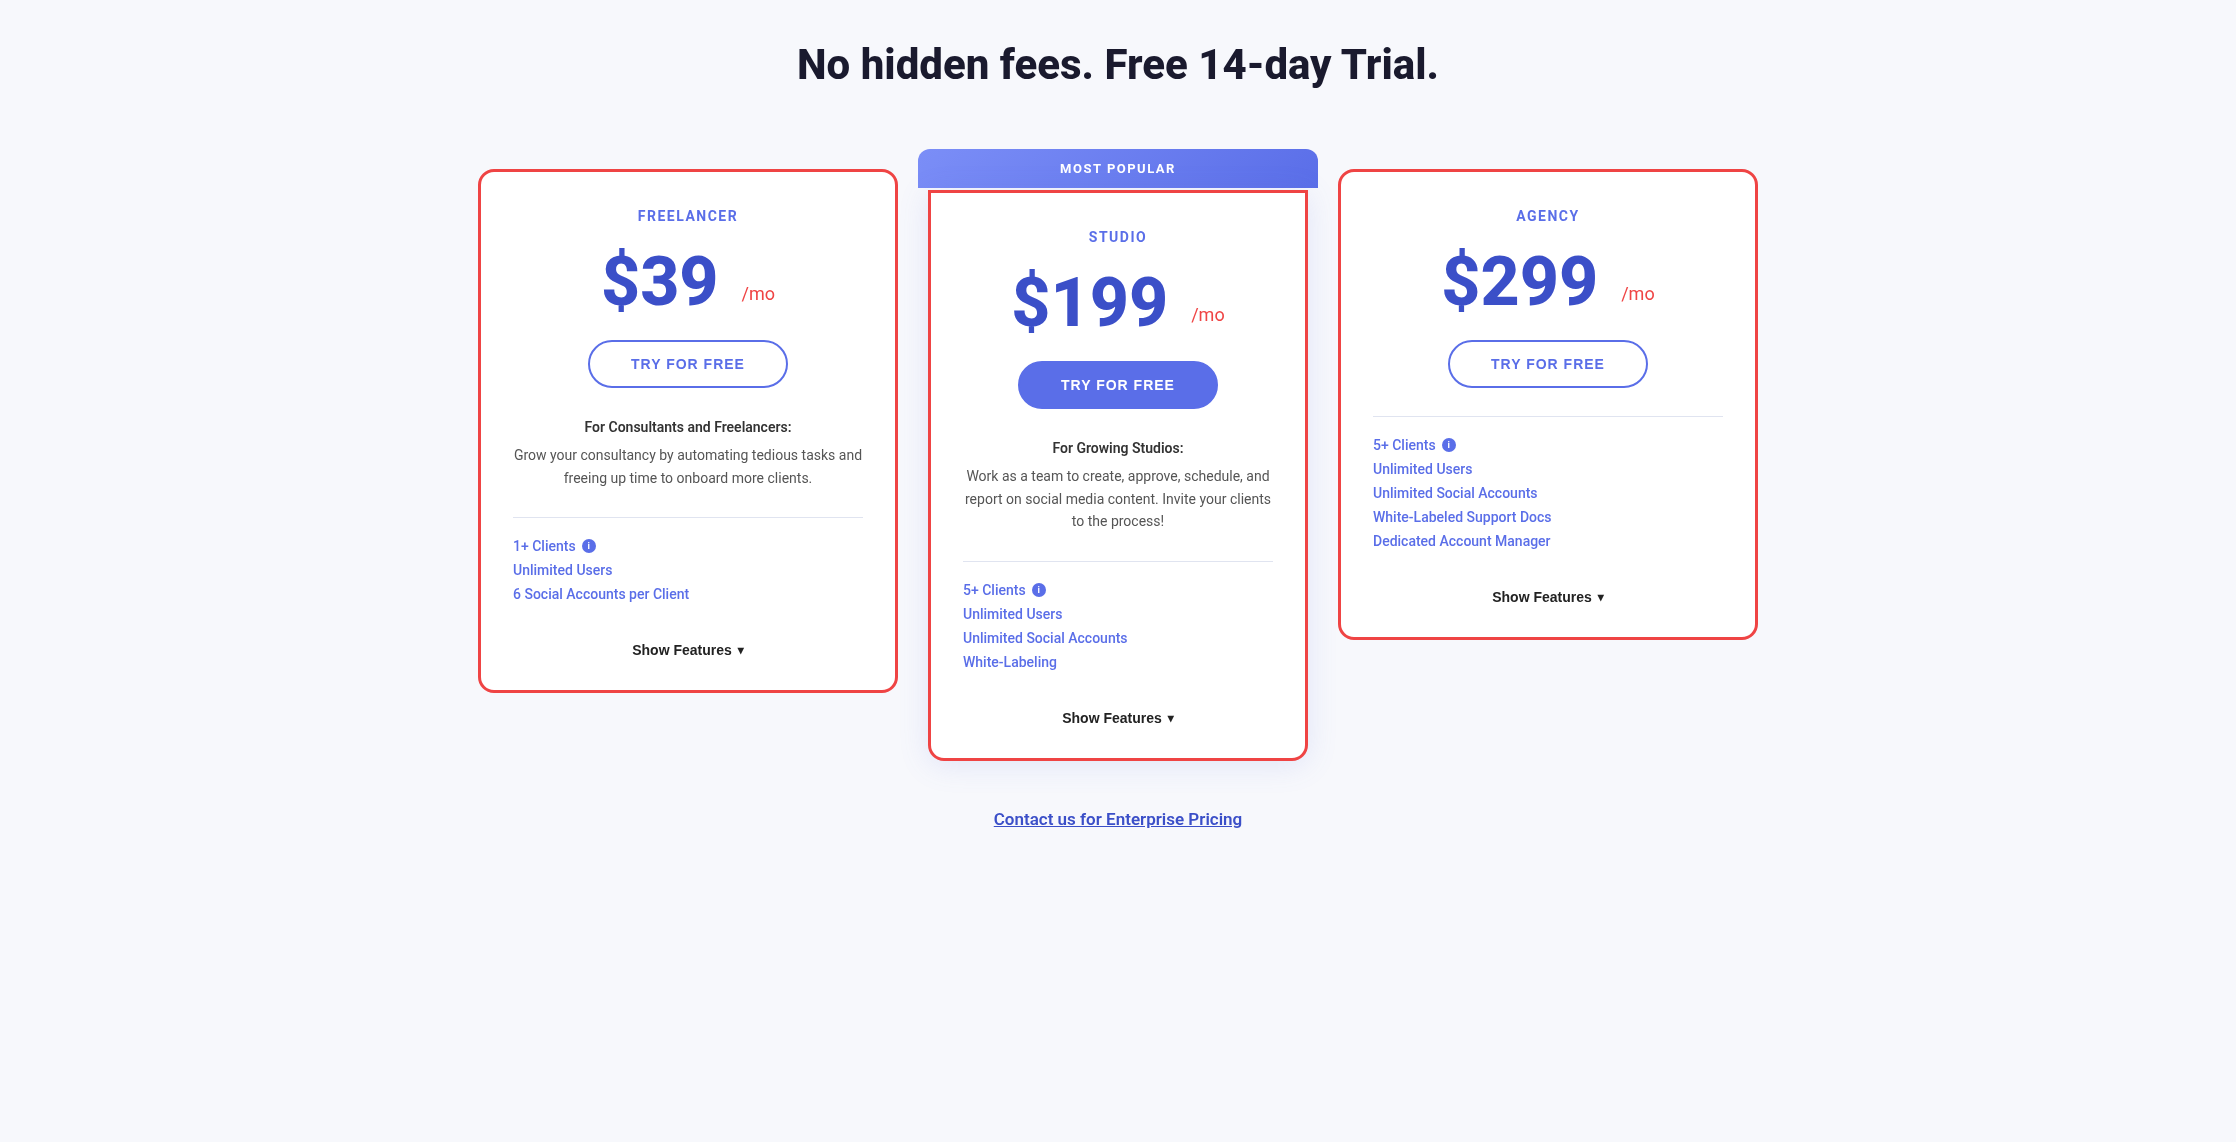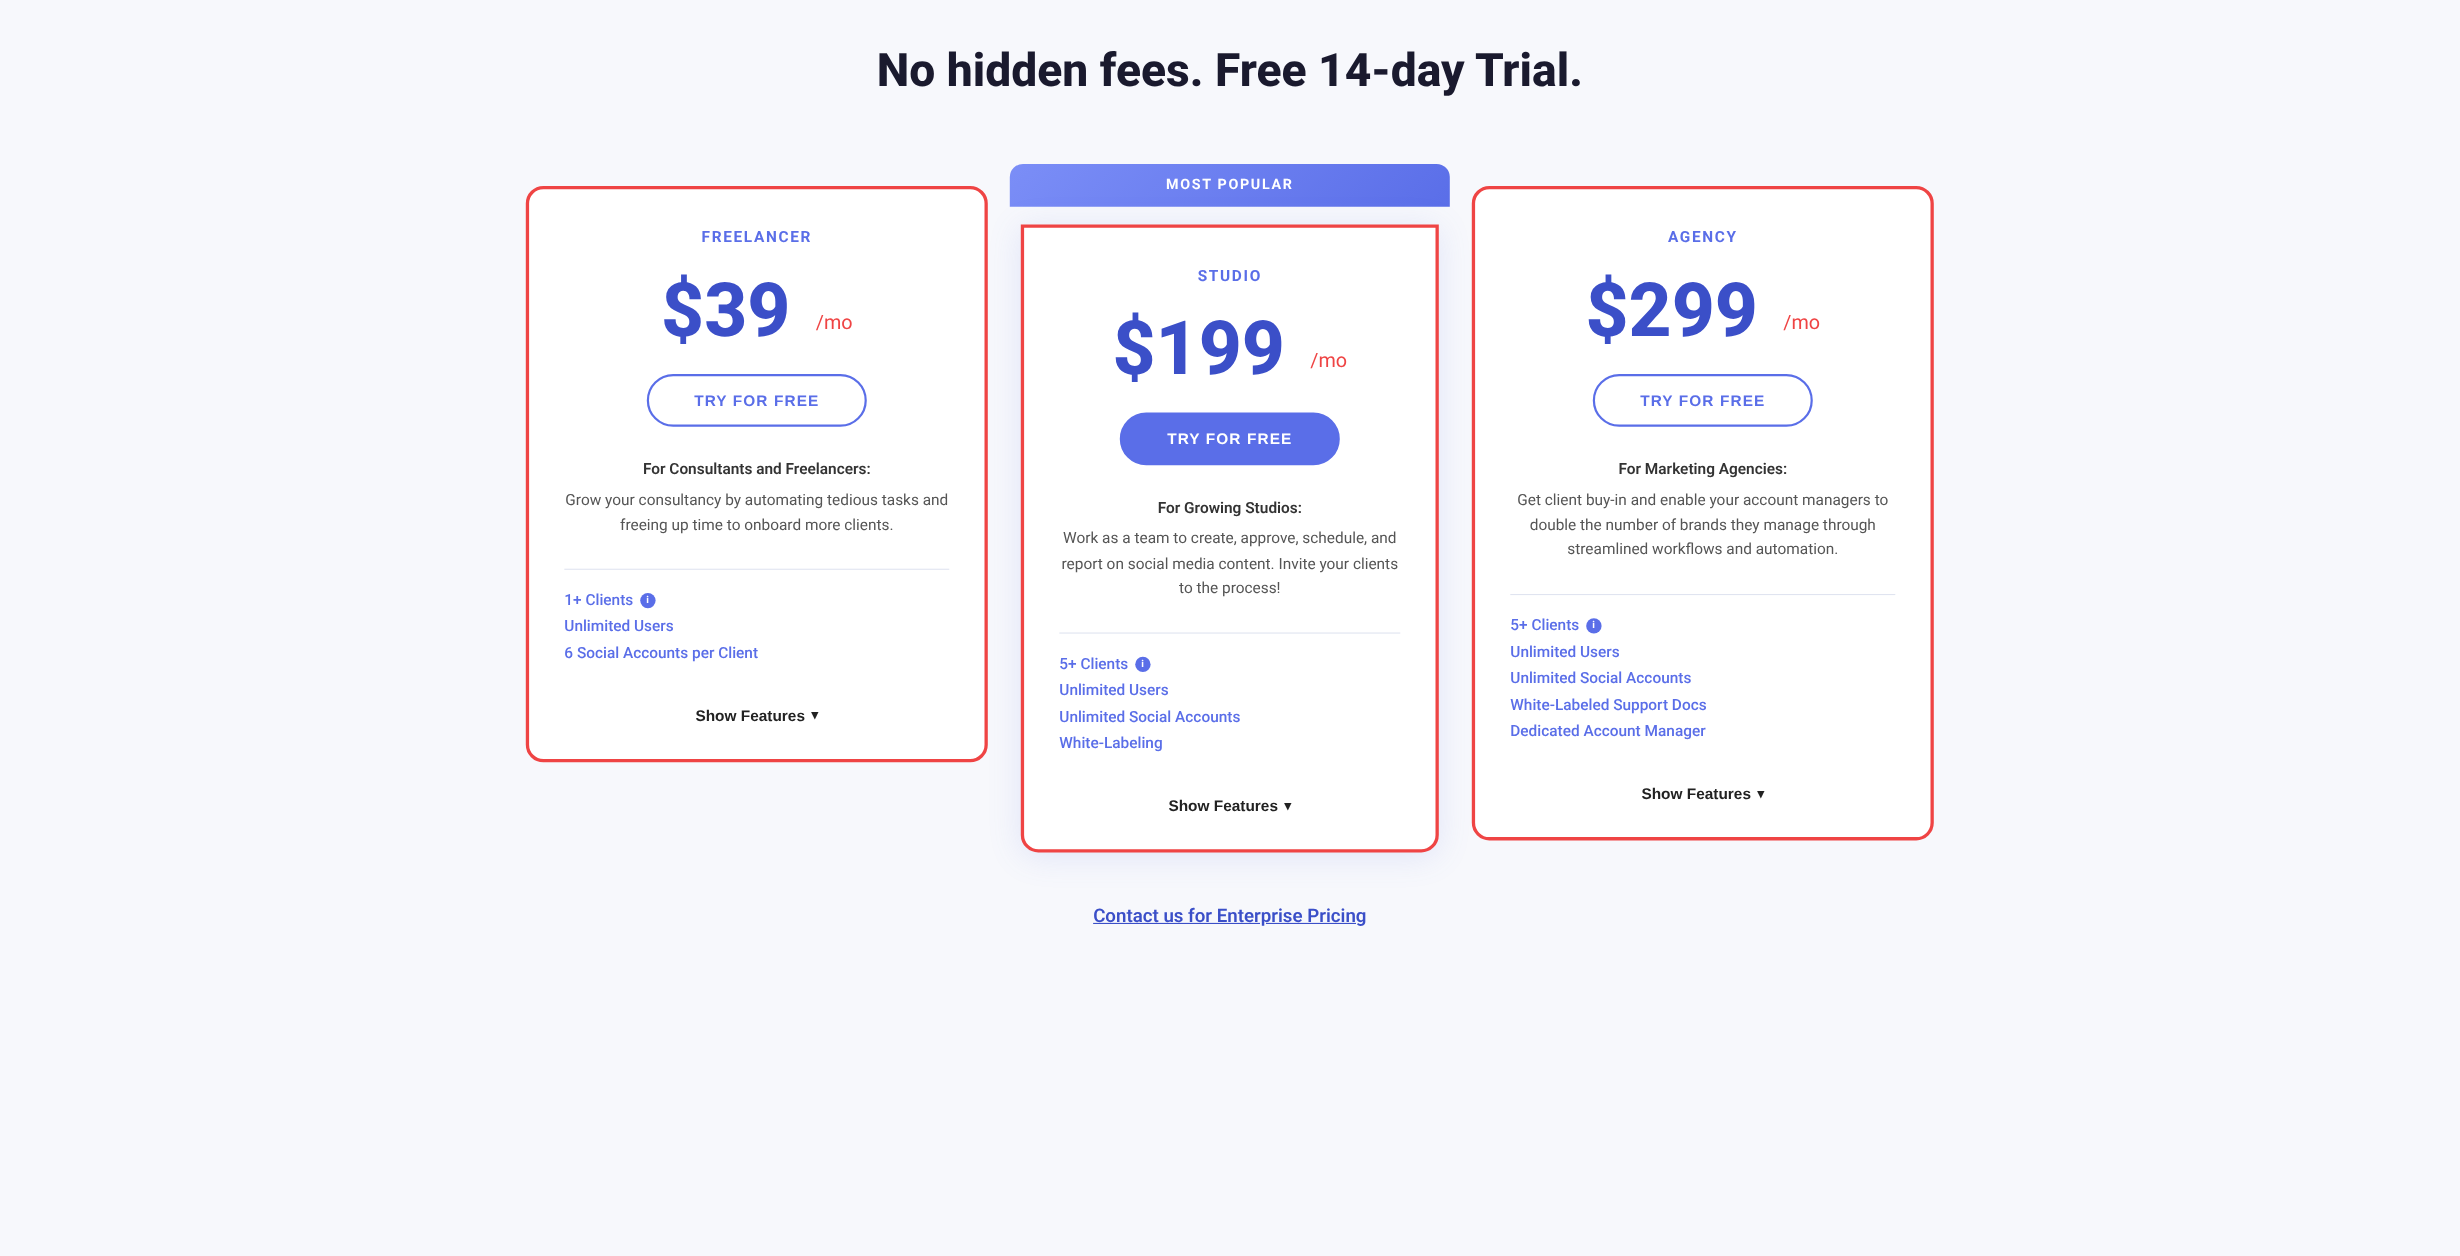--- a/index.html
+++ b/index.html
@@ -44,21 +44,21 @@
       max-width: 420px;
       position: relative;
       display: flex;
       flex-direction: column;
       margin: 20px 10px 0;
     }
 
     .pricing-card.popular {
       border-top-left-radius: 0;
       border-top-right-radius: 0;
-      margin-top: 16px;
+      margin-top: 2px;
       z-index: 1;
       box-shadow: 0 4px 30px rgba(100, 120, 220, 0.15);
     }
 
     .popular-badge {
       background: linear-gradient(135deg, #7b8ef7, #5a6ee8);
       color: #ffffff;
       text-align: center;
       padding: 12px;
       font-size: 13px;
@@ -268,21 +268,20 @@
         </button>
       </div>
     </div>
     <div class="pricing-card">
       <div class="plan-name">AGENCY</div>
       <div class="price-row">
         <span class="price-amount">$299</span>
         <span class="price-period">/mo</span>
       </div>
       <button class="try-btn outline">TRY FOR FREE</button>
-      <div class="plan-description"><strong>For Marketing Agencies:</strong>Get client buy-in and enable your account managers to double the number of brands they manage through streamlined workflows and automation.</div>
       <hr class="divider">
       <ul class="features-list">
         <li>5+ Clients <span class="info-icon">i</span></li>
         <li>Unlimited Users </li>
         <li>Unlimited Social Accounts </li>
         <li>White-Labeled Support Docs </li>
         <li>Dedicated Account Manager </li>
       </ul>
       <button class="show-features-btn">
         <span>Show Features</span>

